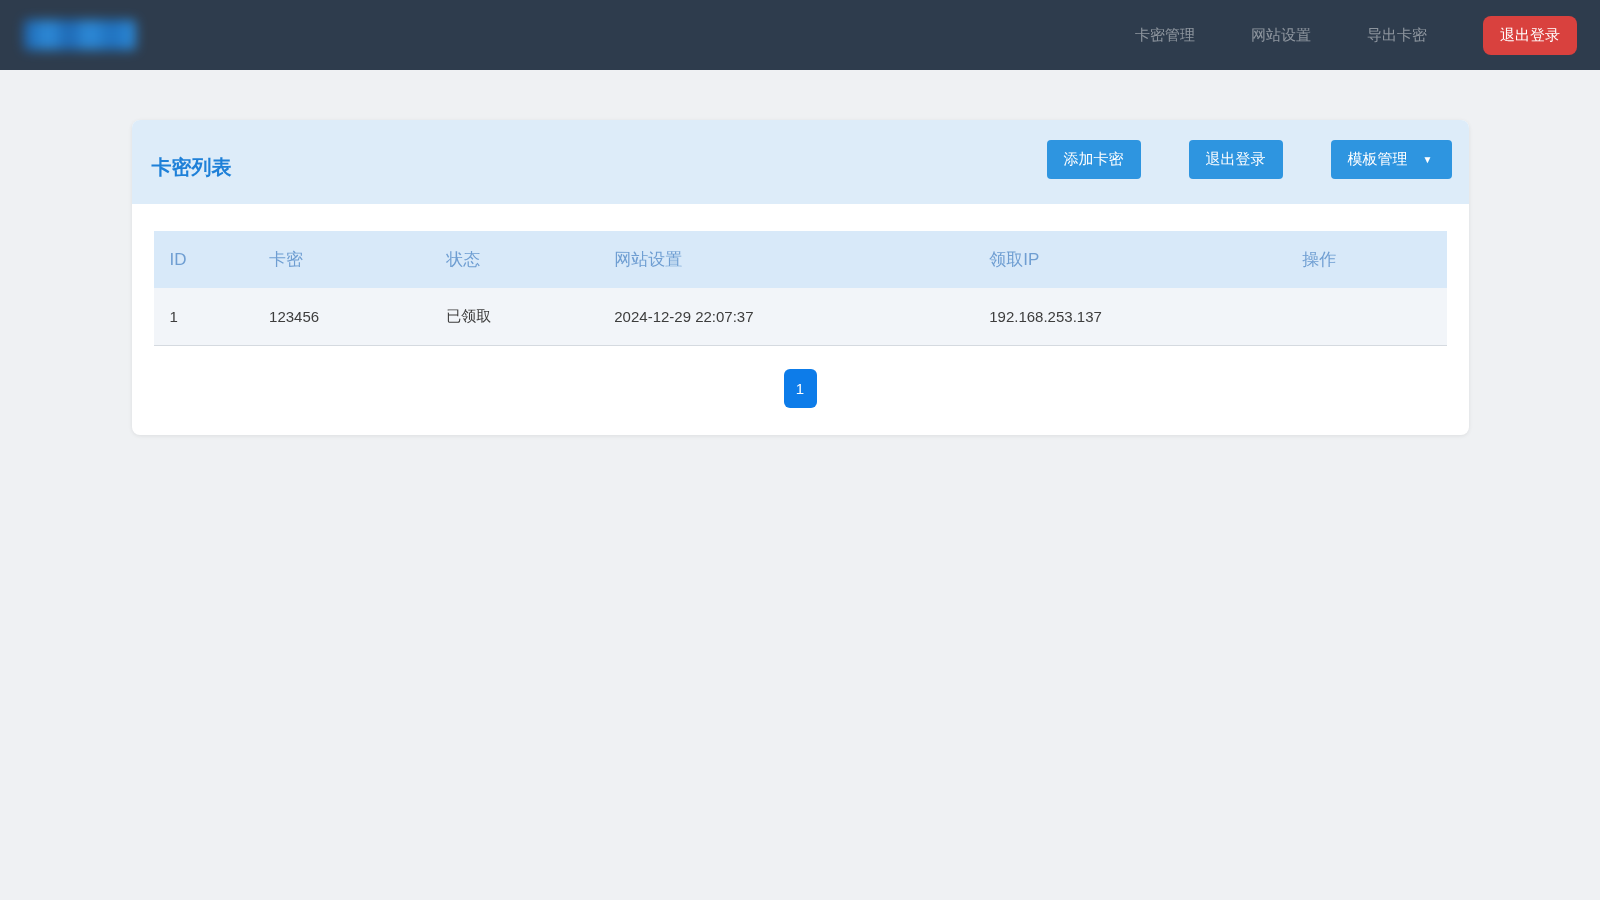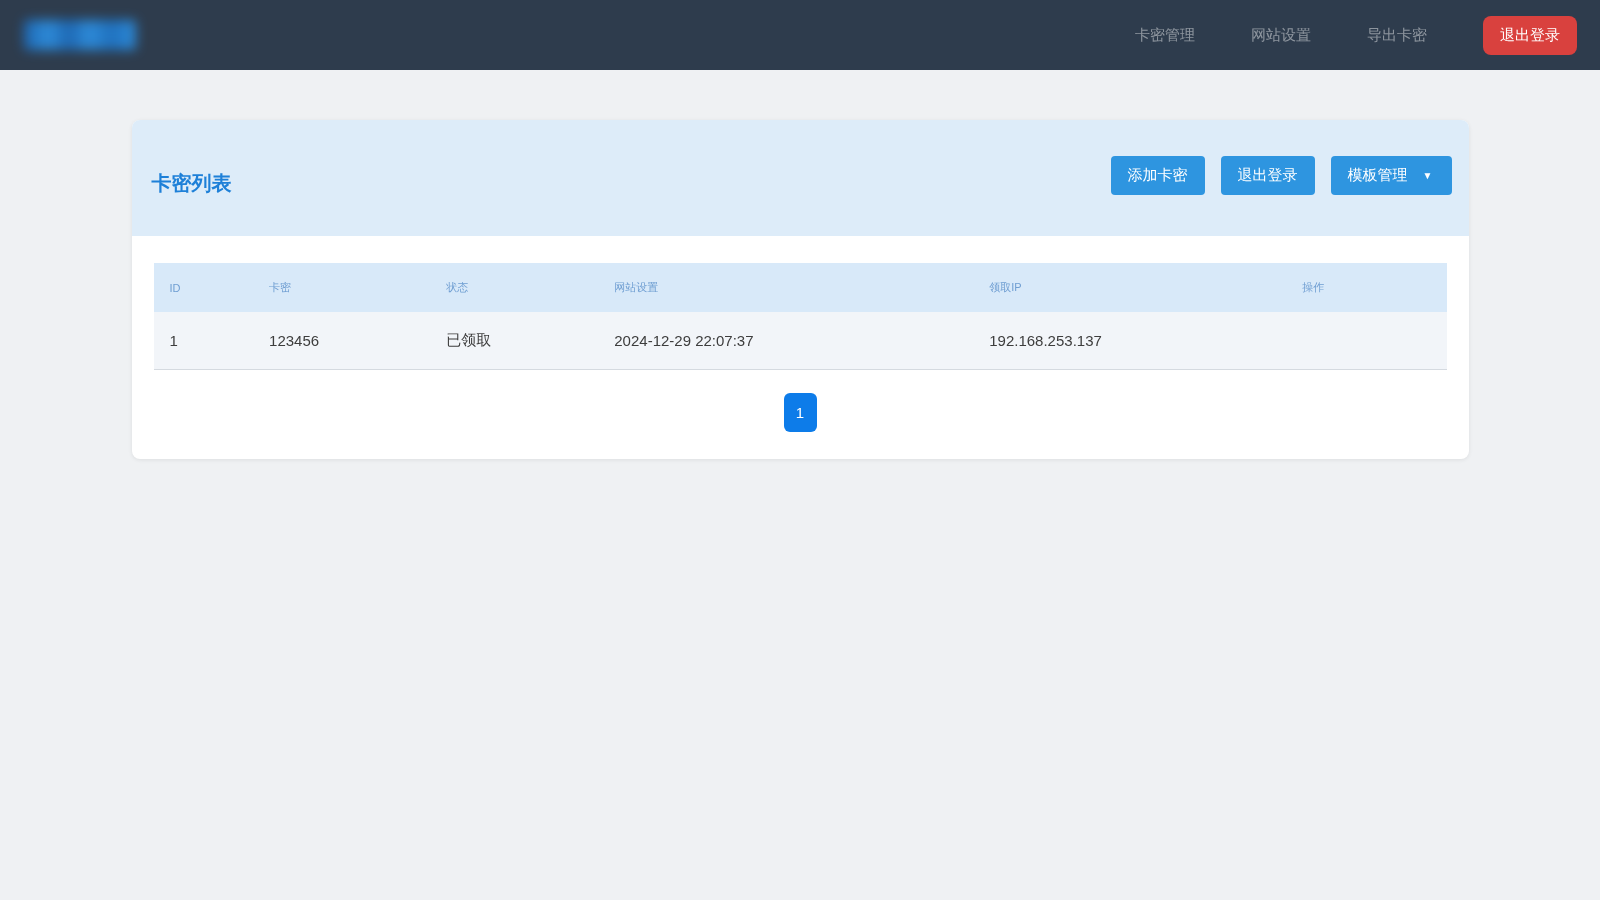--- a/index.html
+++ b/index.html
@@ -55,34 +55,35 @@
   .card {
     width: 1337px;
     margin: 0 auto;
     background: var(--card-bg, #ffffff);
     border-radius: 8px;
     box-shadow: 0 1px 4px rgba(0,0,0,.08);
     overflow: hidden;
   }
   .card-header {
     background: var(--header-bg, #ddecf9);
-    height: 116px;
+    height: 84px;
     display: flex; align-items: center;
     padding: 0 17px 0 20px;
   }
   .card-title {
     color: var(--title-blue, #1e80d8);
     font-size: 20px;
     font-weight: bold;
     margin-top: 10px;
   }
   .header-actions {
     margin-left: auto;
     display: flex; align-items: center;
     margin-top: -6px;
+    gap: 32px;
   }
   .btn-primary {
     background: var(--button-blue, #2e95e0);
     color: #fff;
     font-size: 15px;
     border: none;
     border-radius: 4px;
     padding: 10px 17px;
     margin-left: 16px;
     cursor: pointer;
@@ -97,21 +98,21 @@
   
   .card-body { padding: 27px 22px 27px 22px; }
   table {
     width: 100%;
     border-collapse: collapse;
     table-layout: fixed;
   }
   thead th {
     background: var(--table-header-bg, #d8e9f9);
     color: var(--table-header-text, #6f9ed2);
-    font-size: 11px;
+    font-size: 17px;
     font-weight: normal;
     text-align: left;
     padding: 17px 16px;
   }
   tbody td {
     background: var(--row-bg, #f2f5f9);
     color: var(--row-text, #3d3d3d);
     font-size: 15px;
     text-align: left;
     padding: 19px 16px;

